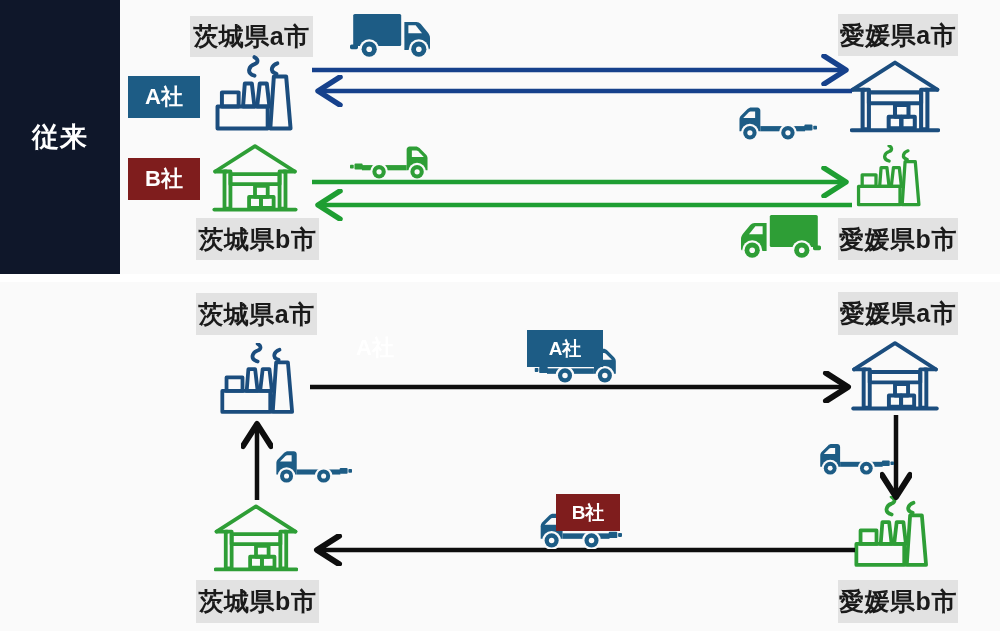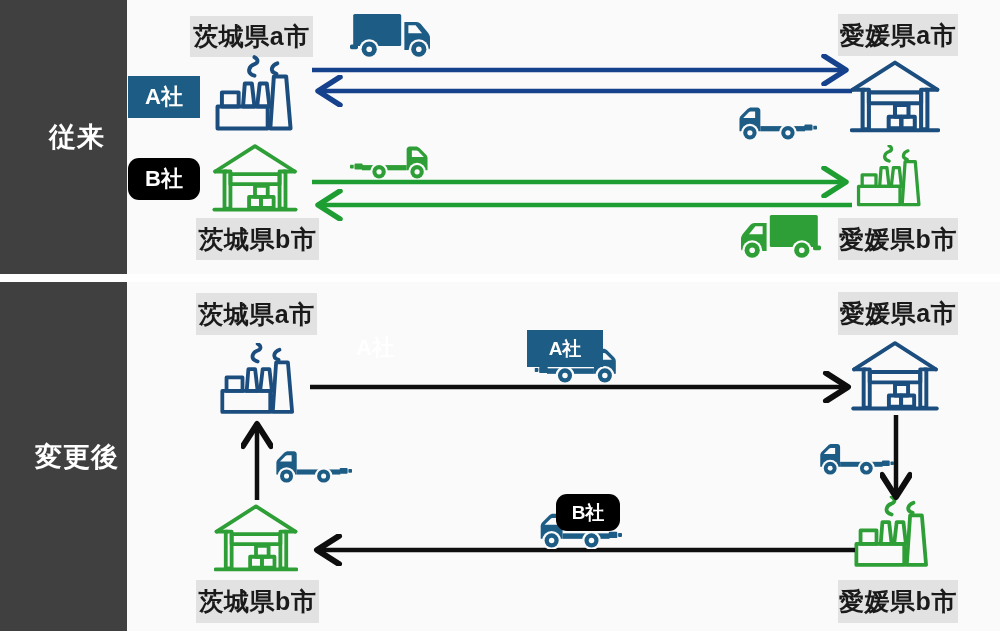--- a/index.html
+++ b/index.html
@@ -5,35 +5,35 @@
   html,body{margin:0;padding:0;}
   body{
     width:1000px;height:635px;position:relative;background:#ffffff;
     font-family:"Liberation Sans","DejaVu Sans",sans-serif;
     overflow:hidden;
   }
   .section{position:absolute;left:0;width:1000px;background:#fafafa;}
   #sec-before{top:0;height:274px;}
   #sec-after{top:282px;height:349px;}
   .sidebar{
-    position:absolute;left:0;top:0;width:100px;height:100%;
-    background:#404040;display:flex;align-items:center;justify-content:center;padding-left:27px;
+    position:absolute;left:0;top:0;width:120px;height:100%;
+    background:#0f172a;display:flex;align-items:center;justify-content:center;
   }
   .sidebar span{color:#ffffff;font-weight:bold;font-size:27px;letter-spacing:1px;}
   .loc-box{
     position:absolute;background:#e2e2e2;color:#1a1a1a;
     display:flex;align-items:center;justify-content:center;
     font-weight:bold;font-size:25px;letter-spacing:0.5px;
   }
   .co-box{
     position:absolute;display:flex;align-items:center;justify-content:center;
     color:#ffffff;font-weight:bold;font-size:22px;
   }
   .co-a{background:#1d5c85;}
-  .co-b{background:#000000;border-radius:11px;}
+  .co-b{background:#7f1d1d;}
   .truck-label{
     position:absolute;display:flex;align-items:center;justify-content:center;
     color:#ffffff;font-weight:bold;font-size:19px;
   }
   .ghost{
     position:absolute;color:#ffffff;font-weight:bold;font-size:22px;
   }
   svg.icon{position:absolute;display:block;}
   .c-blue{color:#1b4d7e;}
   .c-green{color:#2e9e36;}
@@ -156,23 +156,20 @@
     <line x1="0" y1="16" x2="534" y2="16" stroke="currentColor" stroke-width="4.5"></line>
     <polyline points="512,2 534,16 512,30" fill="none" stroke="currentColor" stroke-width="5.5" stroke-linecap="round" stroke-linejoin="round"></polyline>
   </svg>
   <svg class="icon a-green" style="left:312px;top:189px;" width="540" height="32" viewBox="0 0 540 32">
     <line x1="6" y1="16" x2="540" y2="16" stroke="currentColor" stroke-width="4.5"></line>
     <polyline points="28,2 6,16 28,30" fill="none" stroke="currentColor" stroke-width="5.5" stroke-linecap="round" stroke-linejoin="round"></polyline>
   </svg>
 </div>
 
 <div class="section" id="sec-after">
-  <div class="sidebar">
-    <span>変更後</span>
-  </div>
 
   <div class="loc-box" style="left:196px;top:11px;width:121px;height:42px;">茨城県a市</div>
   <div class="loc-box" style="left:196px;top:298px;width:123px;height:43px;">茨城県b市</div>
   <div class="loc-box" style="left:838px;top:10px;width:120px;height:43px;">愛媛県a市</div>
   <div class="loc-box" style="left:838px;top:298px;width:120px;height:43px;">愛媛県b市</div>
 
   <div class="ghost" style="left:356px;top:51px;">A社</div>
 
   <svg class="icon c-blue" style="left:217px;top:61px;" width="88" height="74">
       <use href="#sym-factory"></use>

